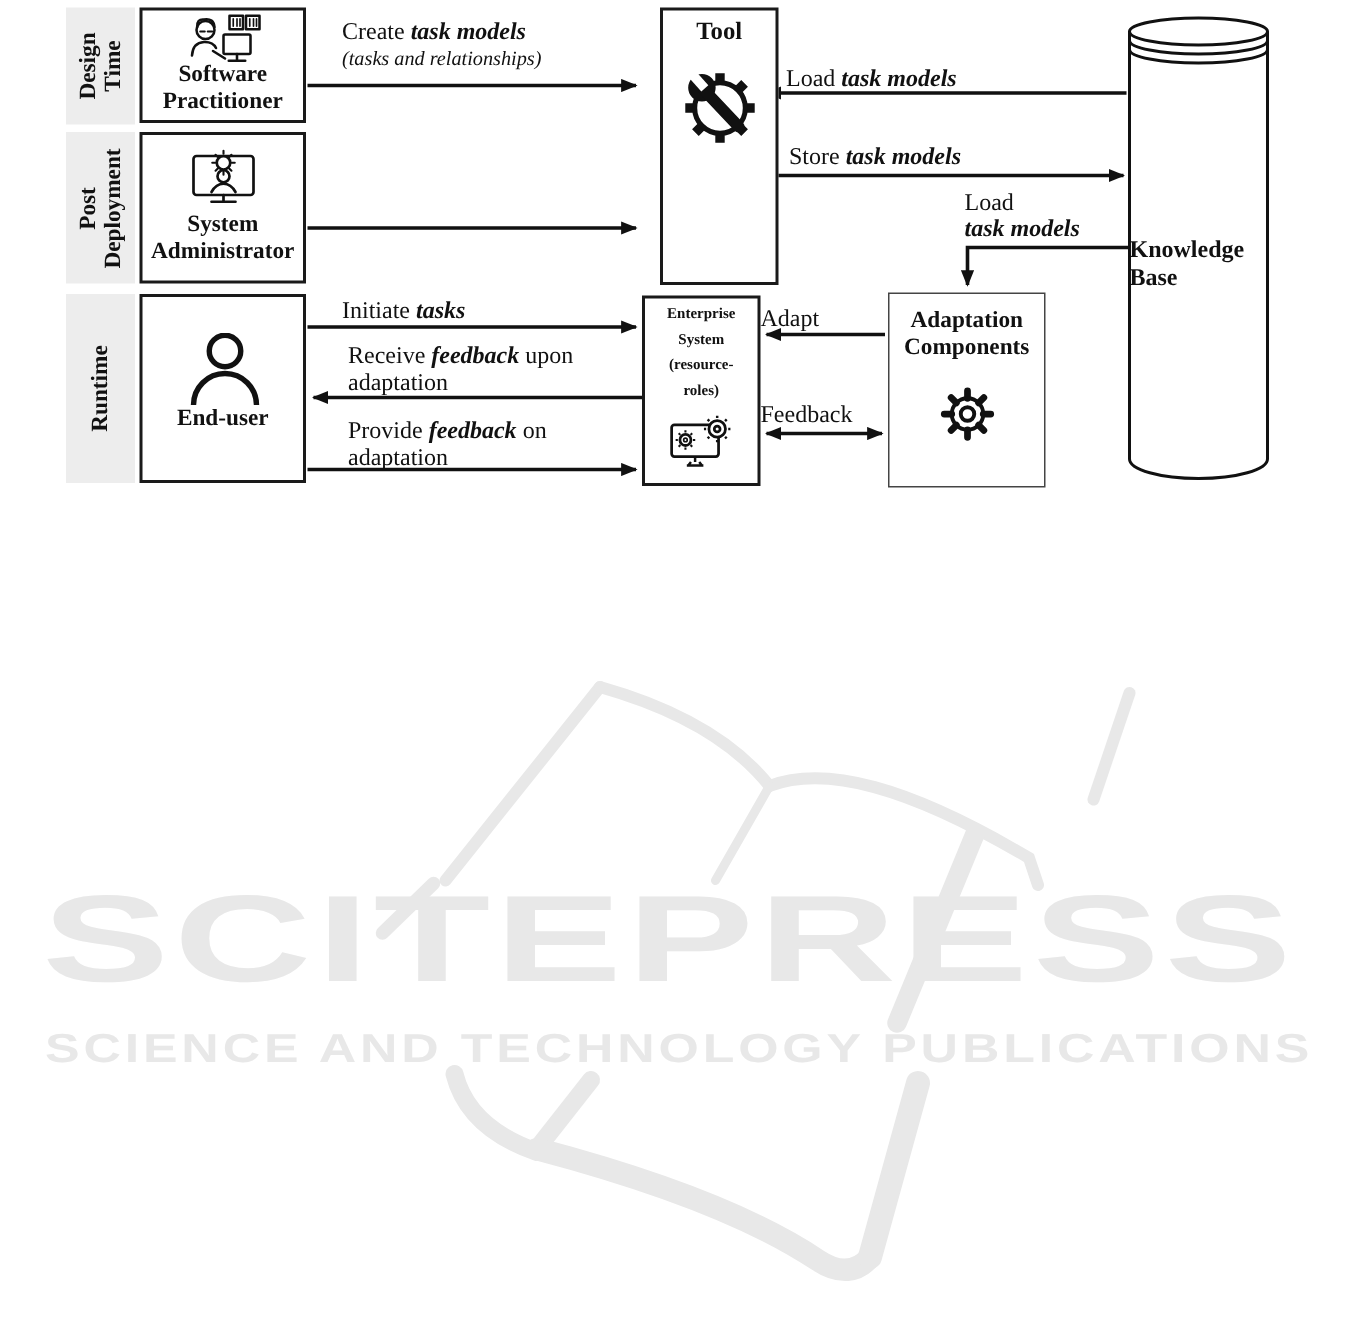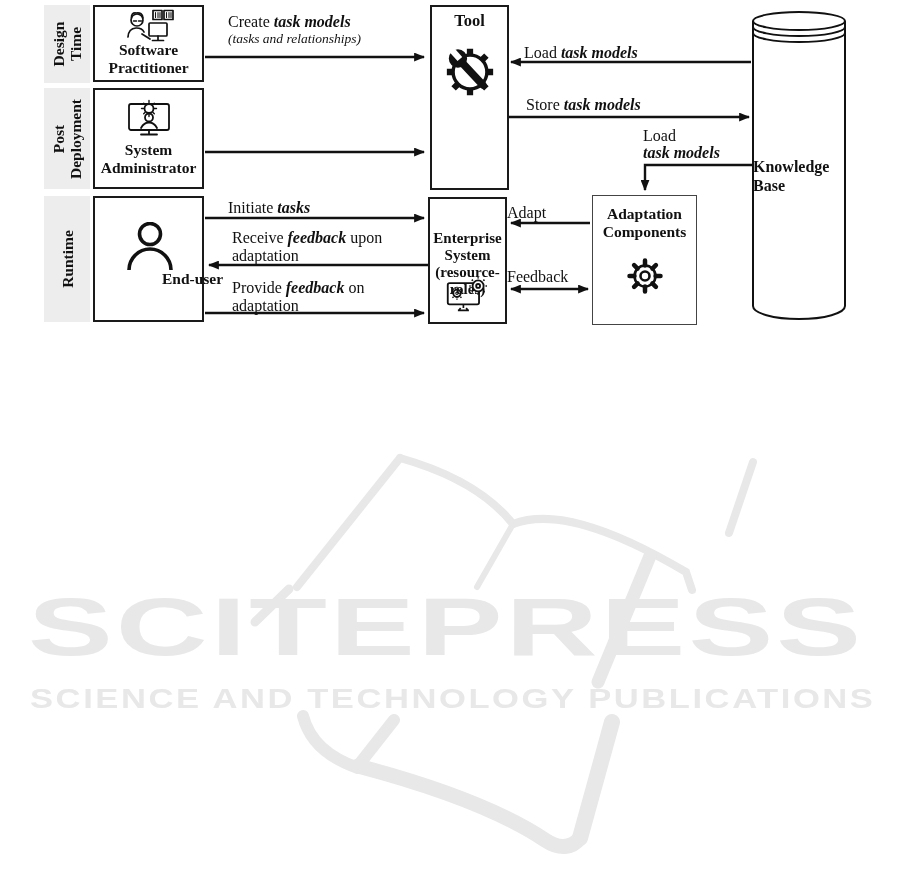--- a/index.html
+++ b/index.html
@@ -147,40 +147,40 @@
     </div>
   </div>
 
   <div class="box" style="left:93px;top:196px;width:111px;height:126px;">
     <svg class="abs" style="left:27px;top:24px;" width="56" height="50" viewBox="0 0 56 50">
       <g fill="none" stroke="#111" stroke-width="3.6">
         <circle cx="28" cy="12" r="10.5"></circle>
         <path d="M7,48 A21,21 0 0 1 49,48"></path>
       </g>
     </svg>
-    <div class="abs ctr box-title" style="bottom:32px;padding-left:44px;">
+    <div class="abs ctr box-title" style="bottom:32px;">
       <div>End-user</div>
     </div>
   </div>
 
-  <div class="box" style="left:430px;top:5px;width:79px;height:185px;">
+  <div class="box" style="left:440px;top:5px;width:79px;height:185px;">
     <div class="abs ctr box-title" style="top:5px;font-size:16.5px;">Tool</div>
     <svg class="abs" style="left:11px;top:38px;" width="54" height="54" viewBox="0 0 56 56">
       <g stroke="#111" fill="none">
         <path d="M46,28 h6 M28,46 v6 M10,28 h-6 M28,10 v-6 M40.7,40.7 l4.3,4.3 M15.3,15.3 l-4.3,-4.3 M40.7,15.3 l4.3,-4.3 M15.3,40.7 l-4.3,4.3" stroke-width="6.5"></path>
         <circle cx="28" cy="28" r="17.5" stroke-width="3.5"></circle>
         <circle cx="15.5" cy="14" r="6.5" stroke-width="6"></circle>
         <path d="M17,15.5 L41,41" stroke-width="8" stroke-linecap="round"></path>
         <path d="M9,5 L17.5,14.5" stroke="#fff" stroke-width="6.5"></path>
       </g>
     </svg>
   </div>
 
   <div class="box" style="left:428px;top:197px;width:79px;height:127px;">
-    <div class="abs ctr box-title" style="top:2px;font-size:15px;line-height:17px;margin-top:29px;">
+    <div class="abs ctr box-title" style="top:2px;font-size:10px;line-height:17px;">
       <div>Enterprise</div>
       <div>System</div>
       <div>(resource-</div>
       <div>roles)</div>
     </div>
     <svg class="abs" style="left:15px;top:76px;" width="46" height="44" viewBox="0 0 50 44">
       <g fill="none" stroke="#111" stroke-width="2">
         <rect x="3" y="7" width="34" height="23" rx="2"></rect>
         <circle cx="13" cy="18" r="4"></circle>
         <path d="M13,12.5 v-1.6 M13,23.5 v1.6 M7.5,18 h-1.6 M18.5,18 h1.6 M9.3,14.3 l-1.2,-1.2 M16.7,14.3 l1.2,-1.2 M9.3,21.7 l-1.2,1.2 M16.7,21.7 l1.2,1.2" stroke-width="1.5"></path>

